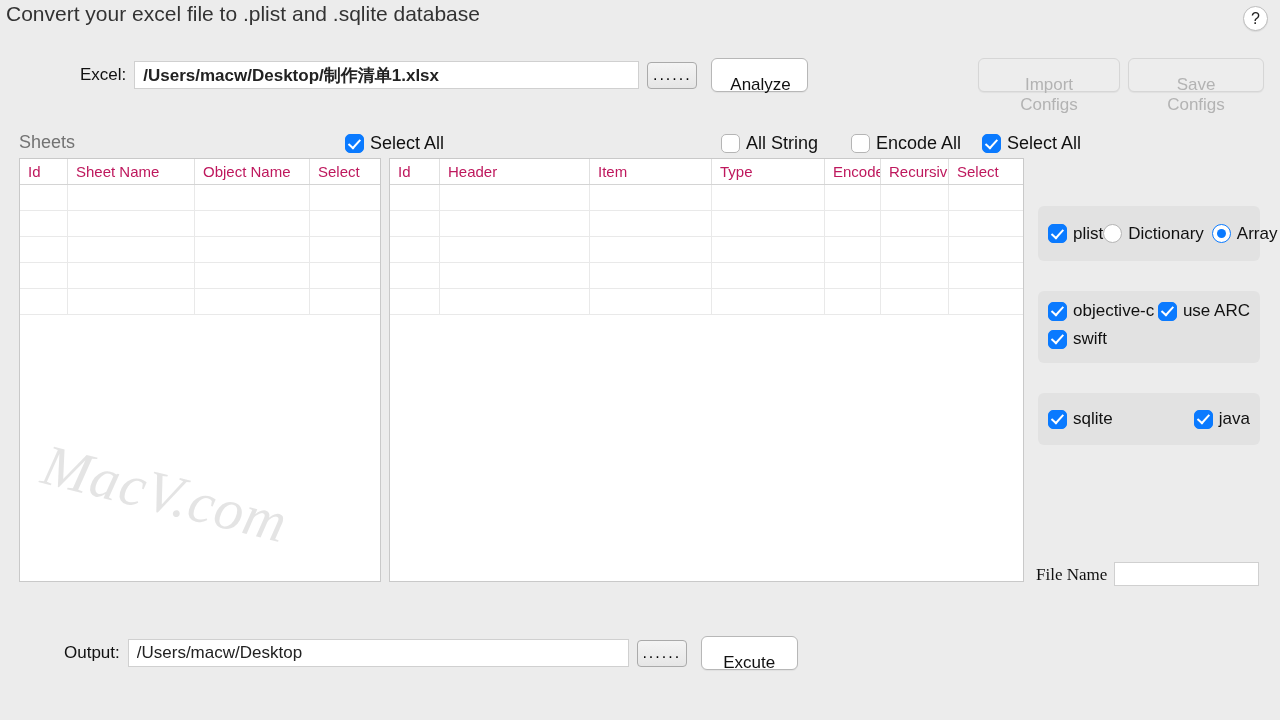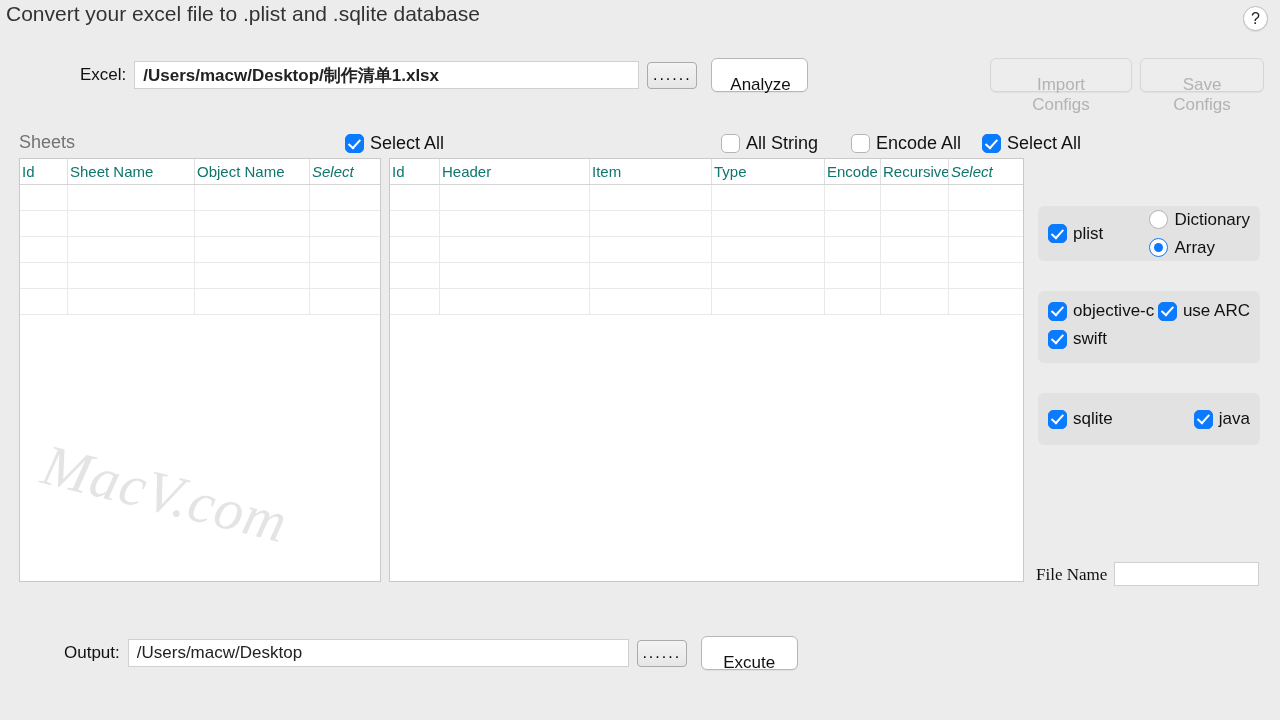--- a/index.html
+++ b/index.html
@@ -135,26 +135,26 @@
   .tbl-right { top: 158px; left: 389px; width: 635px; height: 424px; }
   .thead {
     display: flex;
     height: 26px;
     border-bottom: 1px solid #d4d4d4;
     background: #fff;
   }
   .th {
     border-right: 1px solid #e0e0e0;
     font-size: 15px;
-    color: #0f766e;
-    padding: 4px 2px;
+    color: #be185d;
+    padding: 4px 8px;
     white-space: nowrap;
     overflow: hidden;
   }
-  .th:last-child { border-right: none; font-style: italic; }
+  .th:last-child { border-right: none; }
   .tbody {
     height: calc(100% - 26px);
     overflow: hidden;
   }
   .tr {
     height: 26px;
     border-bottom: 1px solid #e9e9e9;
     display: flex;
   }
   .td {
@@ -167,21 +167,21 @@
   .r-c0{width:50px}.r-c1{width:150px}.r-c2{width:122px}.r-c3{width:113px}.r-c4{width:56px}.r-c5{width:68px}.r-c6{flex:1}
 
   
   .panel {
     position: absolute;
     left: 1038px; width: 222px;
     background: #e2e2e2;
     border-radius: 6px;
     padding: 10px 10px;
   }
-  .panel .col { display:flex; flex-direction:column; gap:8px; }
+  .panel .col { display:flex; flex-direction:row; gap:8px; }
   .opt { display:flex; align-items:center; gap:6px; font-size:17px; }
 
   .filename-label {
     position: absolute;
     top: 565px; left: 1036px;
     font-size: 17px;
     font-family: Liberation Serif, serif;
   }
   .filename-input {
     position: absolute;
@@ -216,21 +216,21 @@
 <div class="title">Convert your excel file to .plist and .sqlite database</div>
 <div class="help-btn">?</div>
 
 <div class="row-excel">
   <span class="fld-label">Excel:</span>
   <input class="text-input" style="width: 505px; font-weight: bold;" value="/Users/macw/Desktop/制作清单1.xlsx">
   <button class="browse-btn">......</button>
   <button class="push-btn" style="margin-left:6px;width:97px">Analyze</button>
   <span style="flex:1"></span>
   <button class="push-btn disabled" style="width:142px">Import Configs</button>
-  <button class="push-btn disabled" style="width:124px">Save Configs</button>
+  <button class="push-btn disabled" style="width:136px">Save Configs</button>
 </div>
 
 <div class="sheets-label">Sheets</div>
 
 <label class="hdr-check" style="position:absolute;top:133px;left:345px">
   <span class="cb checked"></span>
   <span>Select All</span>
 </label>
 
 <label class="hdr-check" style="position:absolute;top:133px;left:721px">

